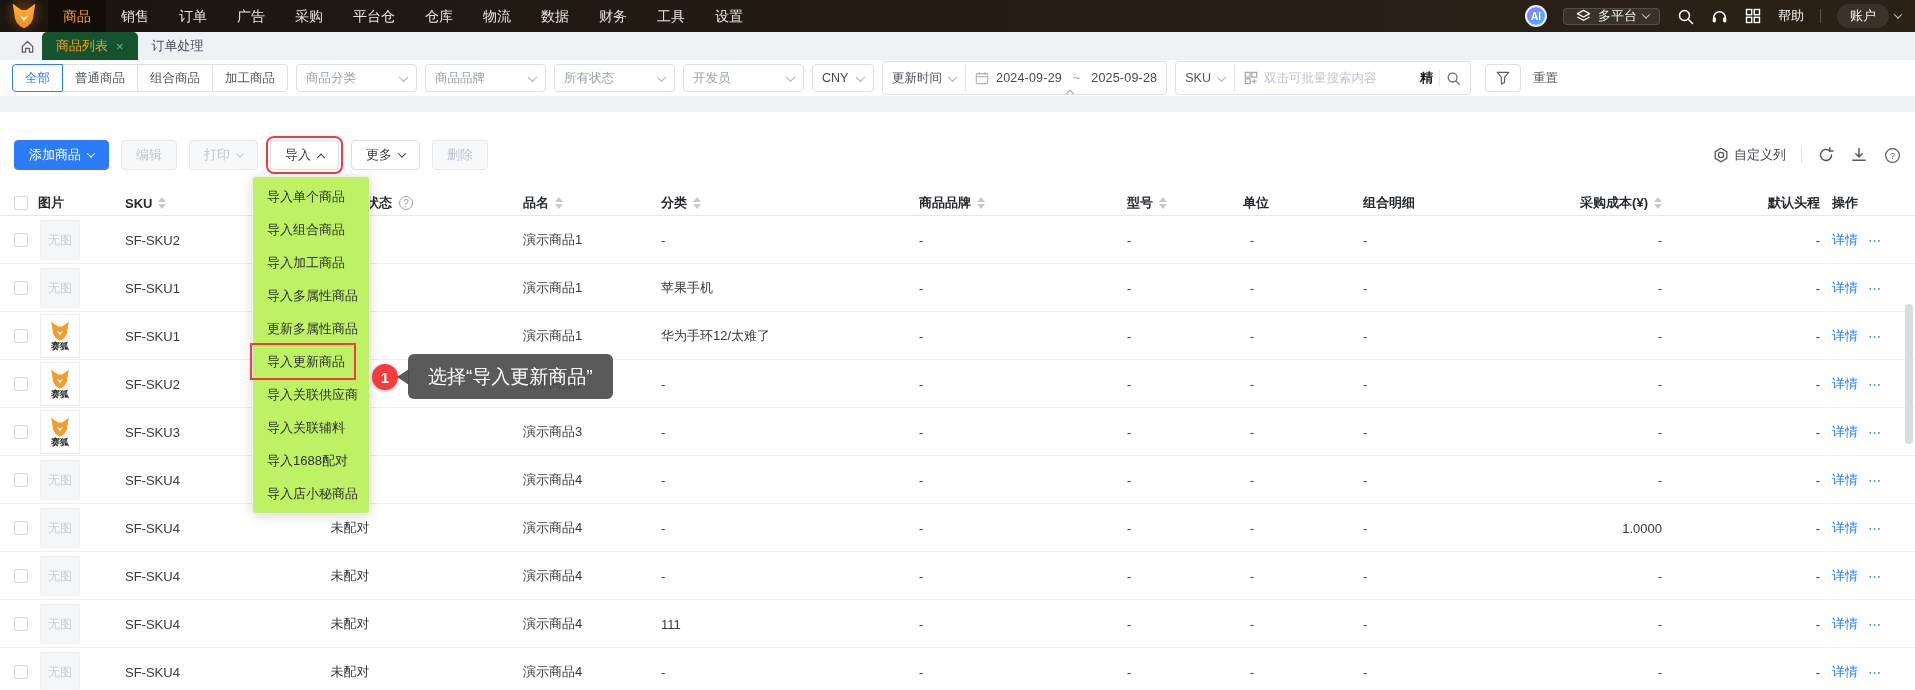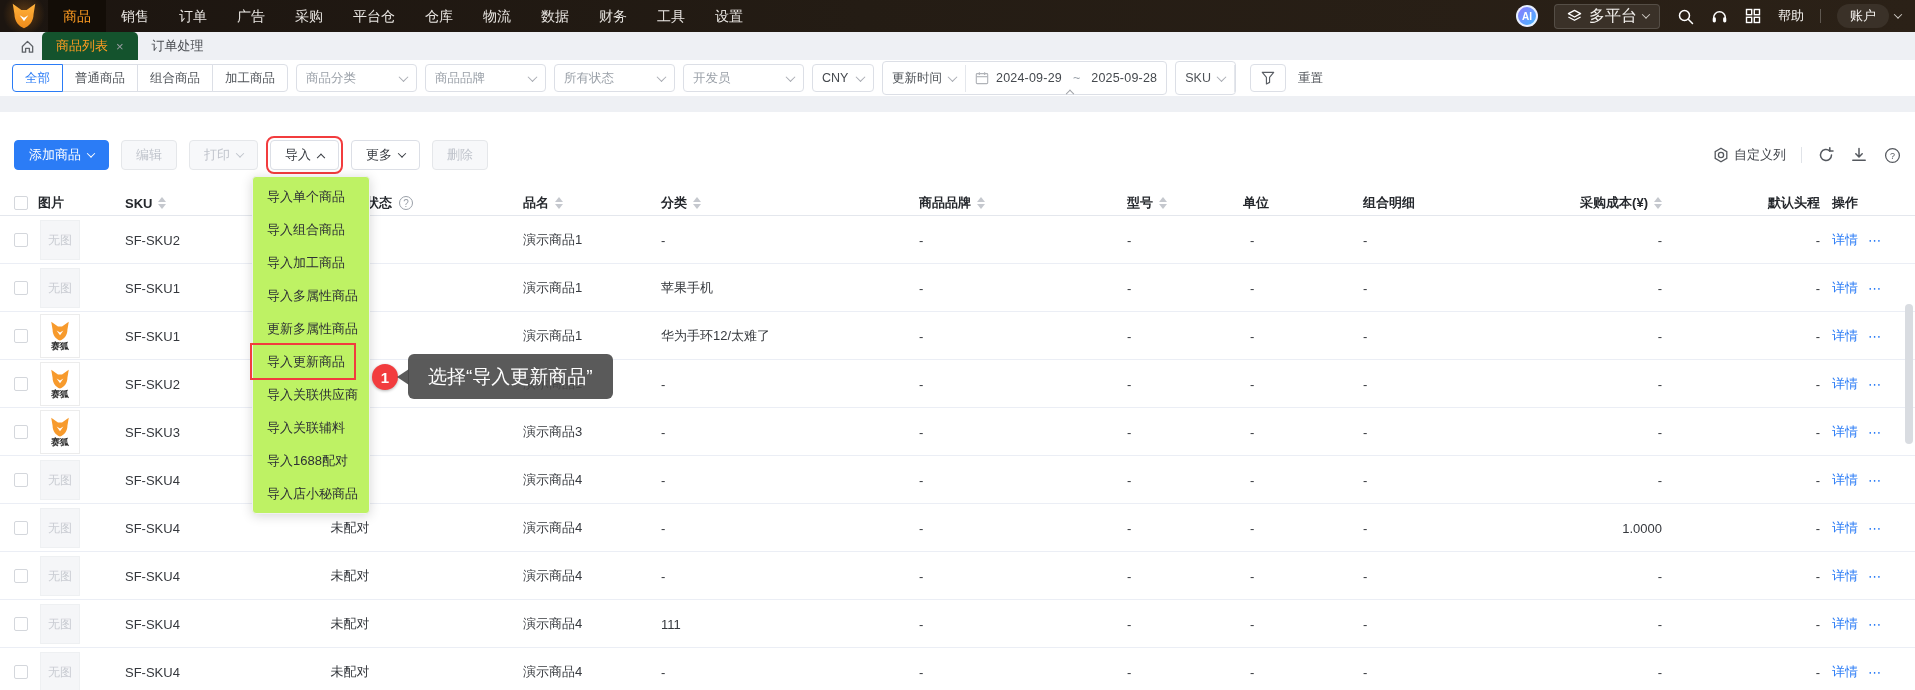--- a/index.html
+++ b/index.html
@@ -14,21 +14,21 @@
   .logo { width:48px; height:32px; display:flex; align-items:center; justify-content:center;
     background:radial-gradient(circle at 24px 14px, rgba(255,150,30,.30), transparent 70%); }
   .nav-items { display:flex; height:32px; }
   .nav-item { height:32px; line-height:32px; padding:0 15px; font-size:14px; cursor:pointer; color:#e8e5e1; }
   .nav-item.active { background:#130d07; color:#ff9c21; }
   .nav-right { margin-left:auto; display:flex; align-items:center; gap:16px; padding-right:14px; }
   .ai-badge { width:22px; height:22px; border-radius:50%; background:linear-gradient(135deg,#8d7bff,#47b5ff);
     border:2px solid rgba(255,255,255,.85); color:#fff; font-size:10px; font-weight:bold;
     display:flex; align-items:center; justify-content:center; }
   .plat-pill { display:flex; align-items:center; gap:6px; background:#3a3128; border:1px solid rgba(255,255,255,.14);
-    border-radius:4px; height:25px; padding:4px 10px; font-size:16px; }
+    border-radius:4px; height:17px; padding:4px 10px; font-size:13px; }
   .acct-pill { display:flex; align-items:center; gap:6px; }
   .acct-inner { background:#3a3128; border-radius:13px; height:24px; padding:0 13px; line-height:24px; font-size:13px; }
   .nav-divider { width:1px; height:14px; background:rgba(255,255,255,.25); }
   .navicon { display:flex; align-items:center; justify-content:center; width:18px; height:18px; }
   .chev { display:inline-block; width:7px; height:7px; border-right:1.6px solid currentColor;
     border-bottom:1.6px solid currentColor; transform:rotate(45deg) translate(-1px,-1px); }
   .chev.up { transform:rotate(-135deg) translate(-2px,-2px); }
   .chev.gray { color:#a8abb2; }
 
   
@@ -279,20 +279,35 @@
       <span class="date-text">2025-09-28</span>
     </div>
   </div>
 
   <div class="group">
     <div class="cell">
       <span>SKU</span>
       <span class="chev gray"></span>
     </div>
     <div class="gdiv"></div>
+    <div class="cell" style="gap:6px;">
+      <svg width="14" height="14" viewBox="0 0 16 16" fill="none" stroke="#9aa0a8" stroke-width="1.3">
+        <rect x="1.5" y="1.5" width="5.5" height="5.5"></rect>
+          <rect x="9" y="1.5" width="5.5" height="5.5"></rect>
+        <rect x="1.5" y="9" width="5.5" height="5.5"></rect>
+          <path d="M9 11.7 h5.5 M11.7 9 v5.5"></path>
+      </svg>
+      <input class="search-input" placeholder="双击可批量搜索内容" style="">
+      <span class="exact">精</span>
+      <span class="gdiv" style="height:16px;"></span>
+      <svg width="15" height="15" viewBox="0 0 17 17" fill="none" stroke="#6a6e74" stroke-width="1.5" stroke-linecap="round">
+        <circle cx="7.5" cy="7.5" r="5"></circle>
+          <line x1="11.5" y1="11.5" x2="15" y2="15"></line>
+      </svg>
+    </div>
   </div>
 
   <div class="iconbtn" style="margin-left:6px;">
     <svg width="14" height="14" viewBox="0 0 16 16" fill="none" stroke="#5a5e64" stroke-width="1.3" stroke-linejoin="round">
       <path d="M1.5 1.5 H14.5 L9.8 7.2 V13 L6.2 14.8 V7.2 Z"></path>
     </svg>
   </div>
   <span class="reset">重置</span>
 
   <div class="collapse-chev">

